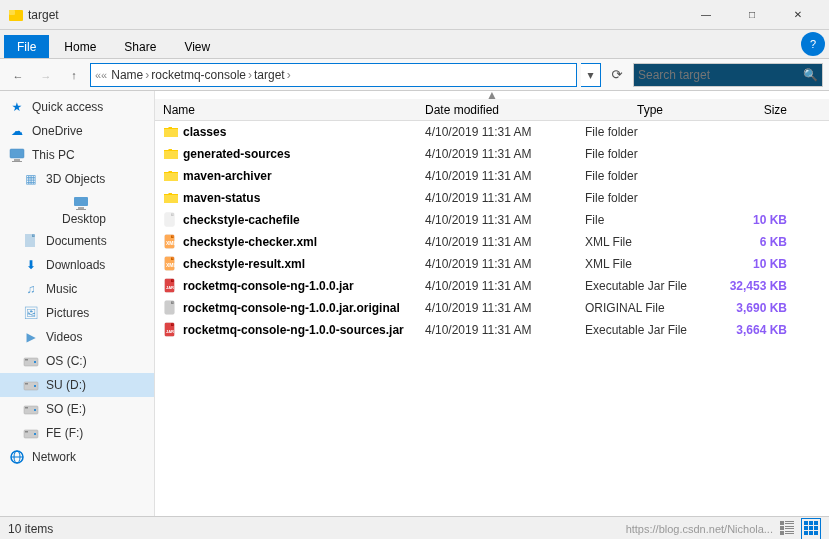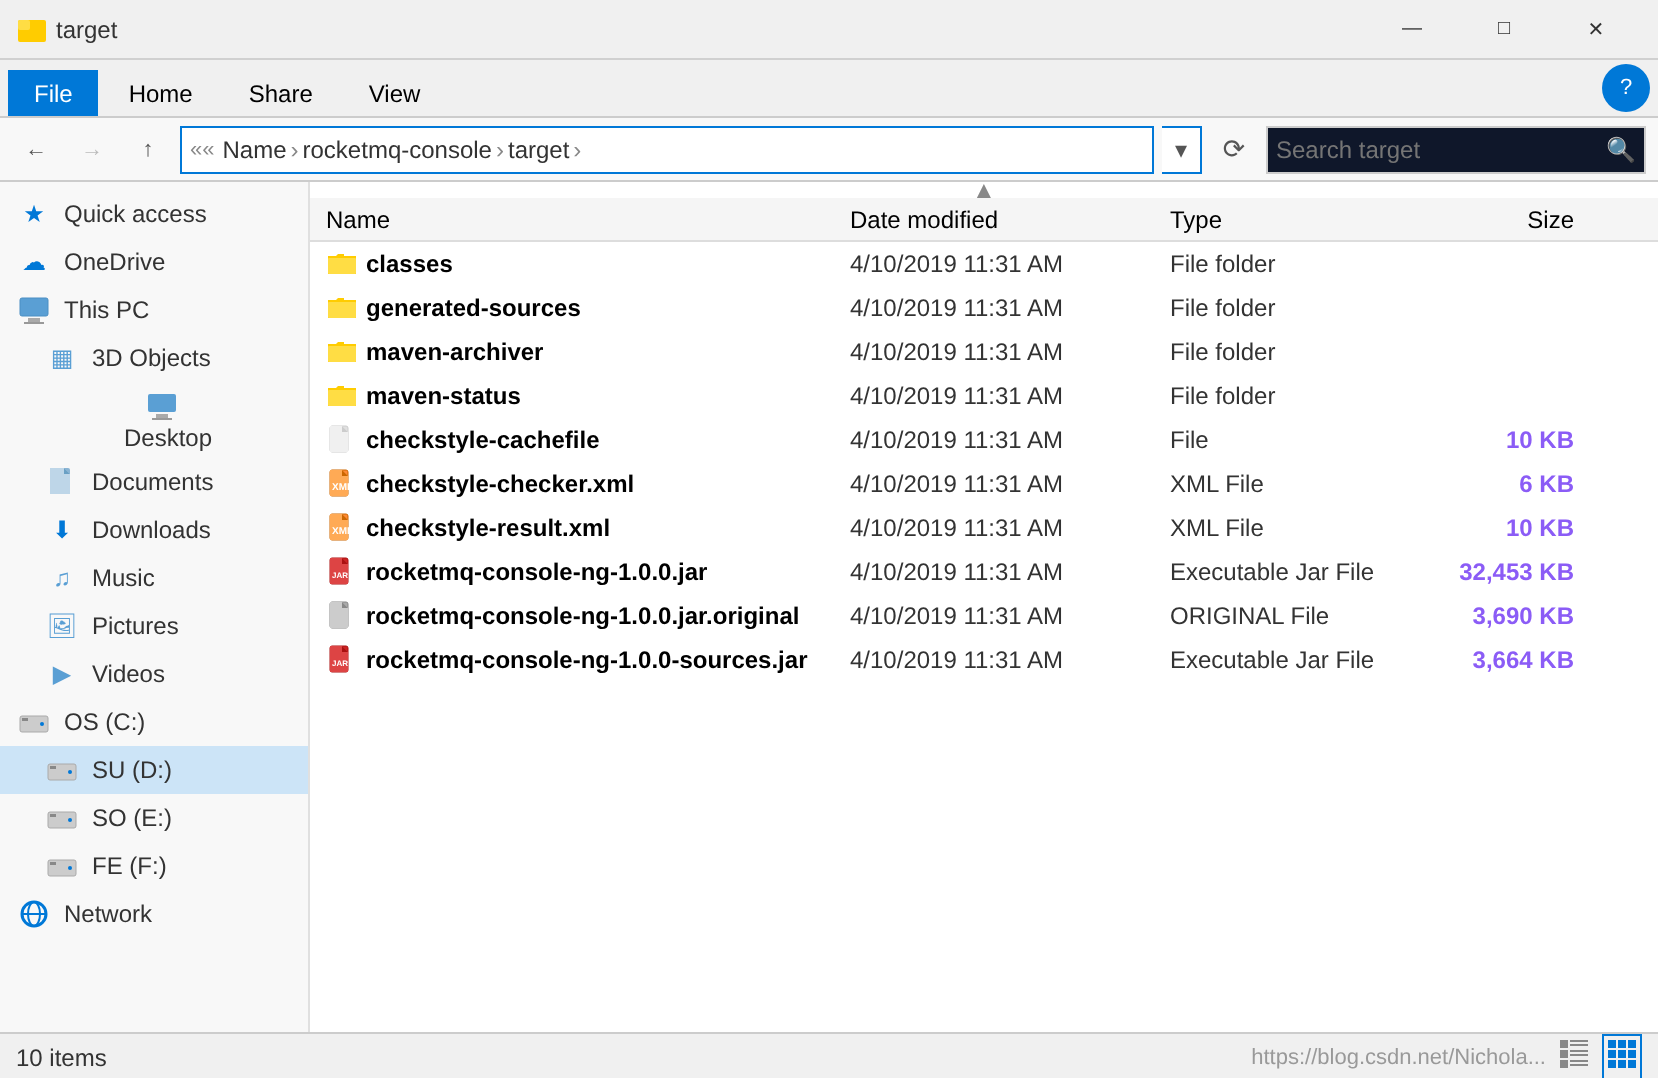--- a/index.html
+++ b/index.html
@@ -85,21 +85,21 @@
       color: #555;
     }
     .refresh-btn {
       width: 24px; height: 24px; border: 1px solid transparent;
       background: transparent; cursor: pointer; border-radius: 2px;
       display: flex; align-items: center; justify-content: center; color: #555;
     }
     .search-box {
       width: 190px; height: 24px; border: 1px solid #ccc;
       display: flex; align-items: center; padding: 0 4px;
-      background: #0f172a; color: #aaa; font-size: 12px;
+      background: #0c4a6e; color: #aaa; font-size: 12px;
     }
     .search-box input {
       border: none; outline: none; flex: 1; font-size: 12px; color: #aaa;
       background: transparent;
     }
 
     
     .main-area {
       display: flex;
       height: calc(539px - 30px - 28px - 32px - 24px);
@@ -133,21 +133,21 @@
       align-items: center;
       height: 22px;
       border-bottom: 1px solid #ddd;
       background: #f5f5f5;
       font-size: 12px;
       font-weight: normal;
       position: sticky; top: 0; z-index: 1;
     }
     .col-name { width: 270px; padding-left: 8px; cursor: pointer; }
     .col-date { width: 160px; cursor: pointer; }
-    .col-type { width: 130px; cursor: pointer; }
+    .col-type { width: 130px; cursor: pointer; text-align: center; }
     .col-size { width: 80px; text-align: right; padding-right: 8px; cursor: pointer; }
     .file-row {
       display: flex; align-items: center;
       height: 22px; cursor: pointer;
       border-bottom: 1px solid transparent;
       font-size: 12px;
     }
     .file-cell-name { width: 270px; display: flex; align-items: center; padding-left: 8px; overflow: hidden; font-weight: bold; }
     .file-cell-date { width: 160px; color: #333; }
     .file-cell-type { width: 130px; color: #333; }
@@ -279,21 +279,21 @@
     <div class="sidebar-item" style="padding-left:22px;">
       <span class="sidebar-icon" style="color:#5a9fd4;">🖼</span>
       <span>Pictures</span>
     </div>
 
     <div class="sidebar-item" style="padding-left:22px;">
       <span class="sidebar-icon" style="color:#5a9fd4;">▶</span>
       <span>Videos</span>
     </div>
 
-    <div class="sidebar-item" style="padding-left:8px;">
+    <div class="sidebar-item" style="padding-left:22px;">
       <span class="sidebar-icon">
         <svg width="16" height="16" viewBox="0 0 16 16">
             <rect x="1" y="5" width="14" height="8" rx="1" fill="#ccc" stroke="#aaa" stroke-width="0.5"></rect>
             <rect x="2" y="6" width="3" height="1.5" fill="#888"></rect>
             <circle cx="12" cy="9" r="1" fill="#0078d7"></circle>
           </svg>
       </span>
       <span>OS (C:)</span>
     </div>
 

